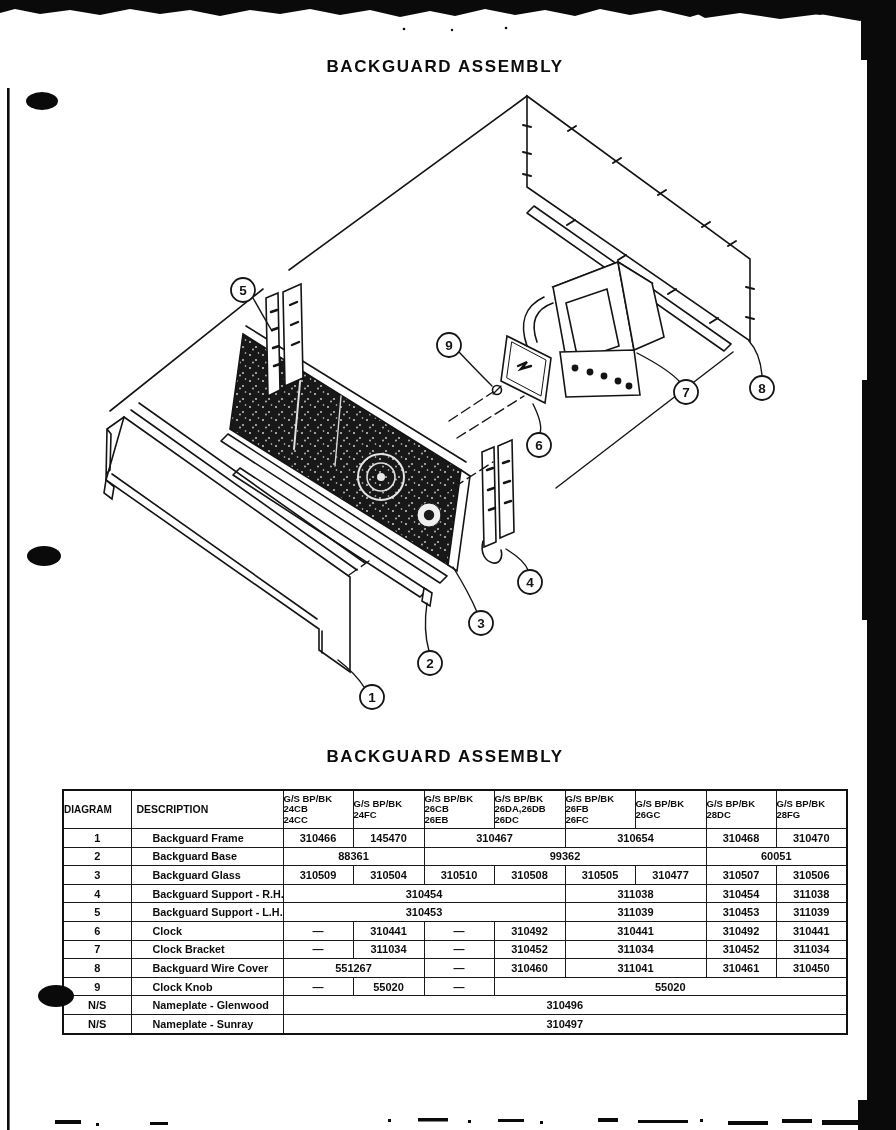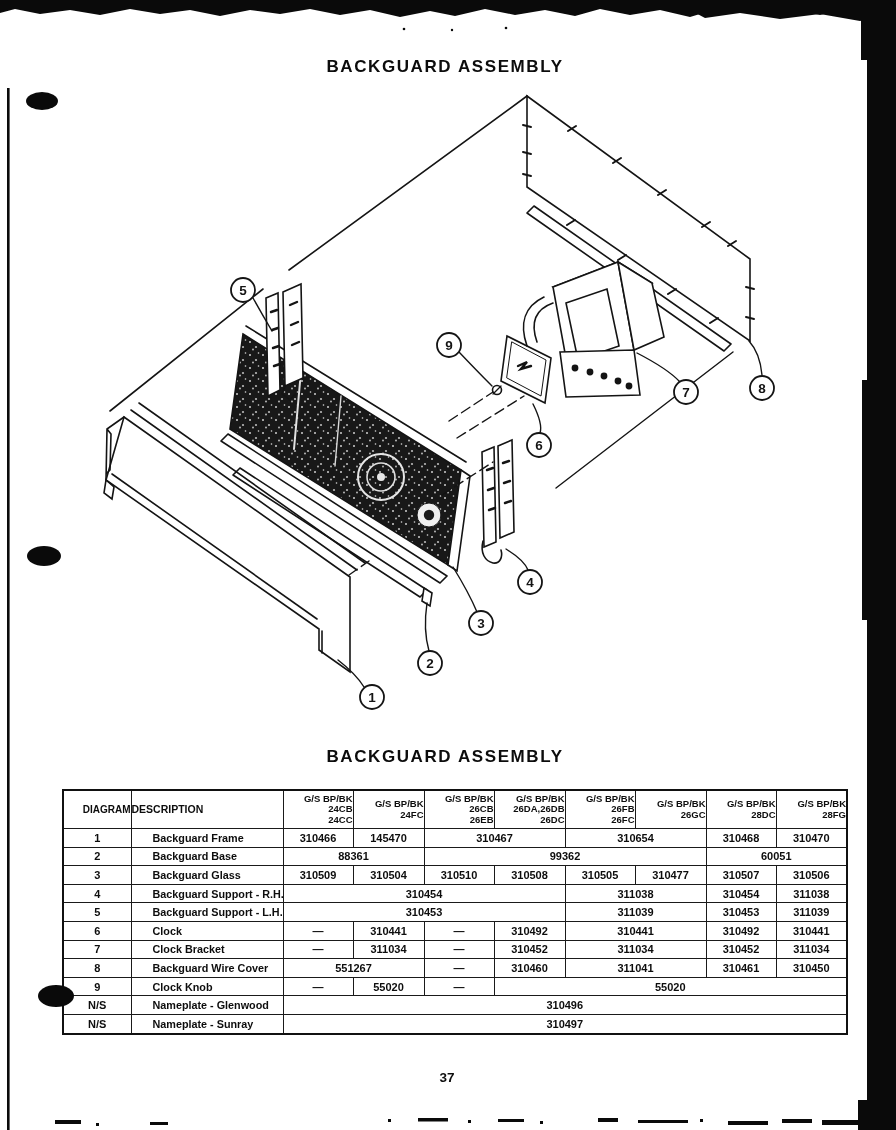--- a/index.html
+++ b/index.html
@@ -10,24 +10,24 @@
   .title{position:absolute;left:14px;width:862px;text-align:center;font-weight:bold;
          font-size:17px;letter-spacing:1.6px;color:#0c0c0c;}
   .t1{top:57px;}
   .t2{top:747px;}
   .pageno{position:absolute;left:0;top:1070px;width:894px;text-align:center;
           font-weight:bold;font-size:13.5px;}
   .tablewrap{position:absolute;left:62px;top:789px;}
   table{border-collapse:collapse;table-layout:fixed;width:784px;background:#fff;}
   th,td{border:1.6px solid #1a1a1a;padding:0;overflow:hidden;white-space:nowrap;}
   table{border:2.6px solid #111;}
-  thead th{height:37px;font-size:9.5px;line-height:1.12;font-weight:bold;vertical-align:middle;text-align:right;}
+  thead th{height:37px;font-size:9.5px;line-height:1.12;font-weight:bold;vertical-align:middle;text-align:left;}
   thead th span{display:block;}
   thead th.h-diag{font-size:10px;}
-  thead th.h-desc{text-align:left;font-size:10.5px;}
+  thead th.h-desc{text-align:left;padding-left:5px;font-size:10.5px;}
   tbody td{height:17.6px;font-size:11px;font-weight:bold;text-align:center;vertical-align:middle;}
   tbody td.c-desc{text-align:left;padding-left:21px;font-size:10.8px;}
   tbody td.c-val.shift{}
 </style>
 </head>
 <body>
 
 <div class="page">
 
   <svg class="art" viewBox="0 0 896 1130">
@@ -323,21 +323,20 @@
           </tr>
           <tr>
             <td>N/S</td>
             <td class="c-desc">Nameplate - Sunray</td>
             <td class="c-val shift" colspan="8">310497</td>
           </tr>
         </tbody>
       </table>
   </div>
 
-  <div class="pageno">37</div>
 
   <svg class="overlay" viewBox="0 0 896 1130">
     <g fill="#0a0a0a" stroke="none">
       <path d="M0,0 H896 V8 L860,13 L853,7 L820,15 L790,9 L755,14 L720,8 L690,17 L660,10 L630,15 L600,9 L575,16 L545,10 L515,15 L485,9 L455,16 L430,11 L400,17 L370,10 L340,15 L310,9 L280,14 L250,10 L220,16 L190,10 L160,14 L130,9 L100,15 L70,10 L40,14 L15,9 L0,13 Z"></path>
       <path d="M690,0 H896 V14 L860,21 L820,14 L780,19 L740,13 L705,18 L690,10 Z"></path>
       <rect x="867" y="0" width="29" height="1130"></rect>
       <rect x="861" y="0" width="7" height="60"></rect>
       <rect x="862" y="380" width="6" height="240"></rect>
       <rect x="858" y="1100" width="12" height="30"></rect>
       <rect x="7" y="88" width="2.6" height="1042"></rect>

